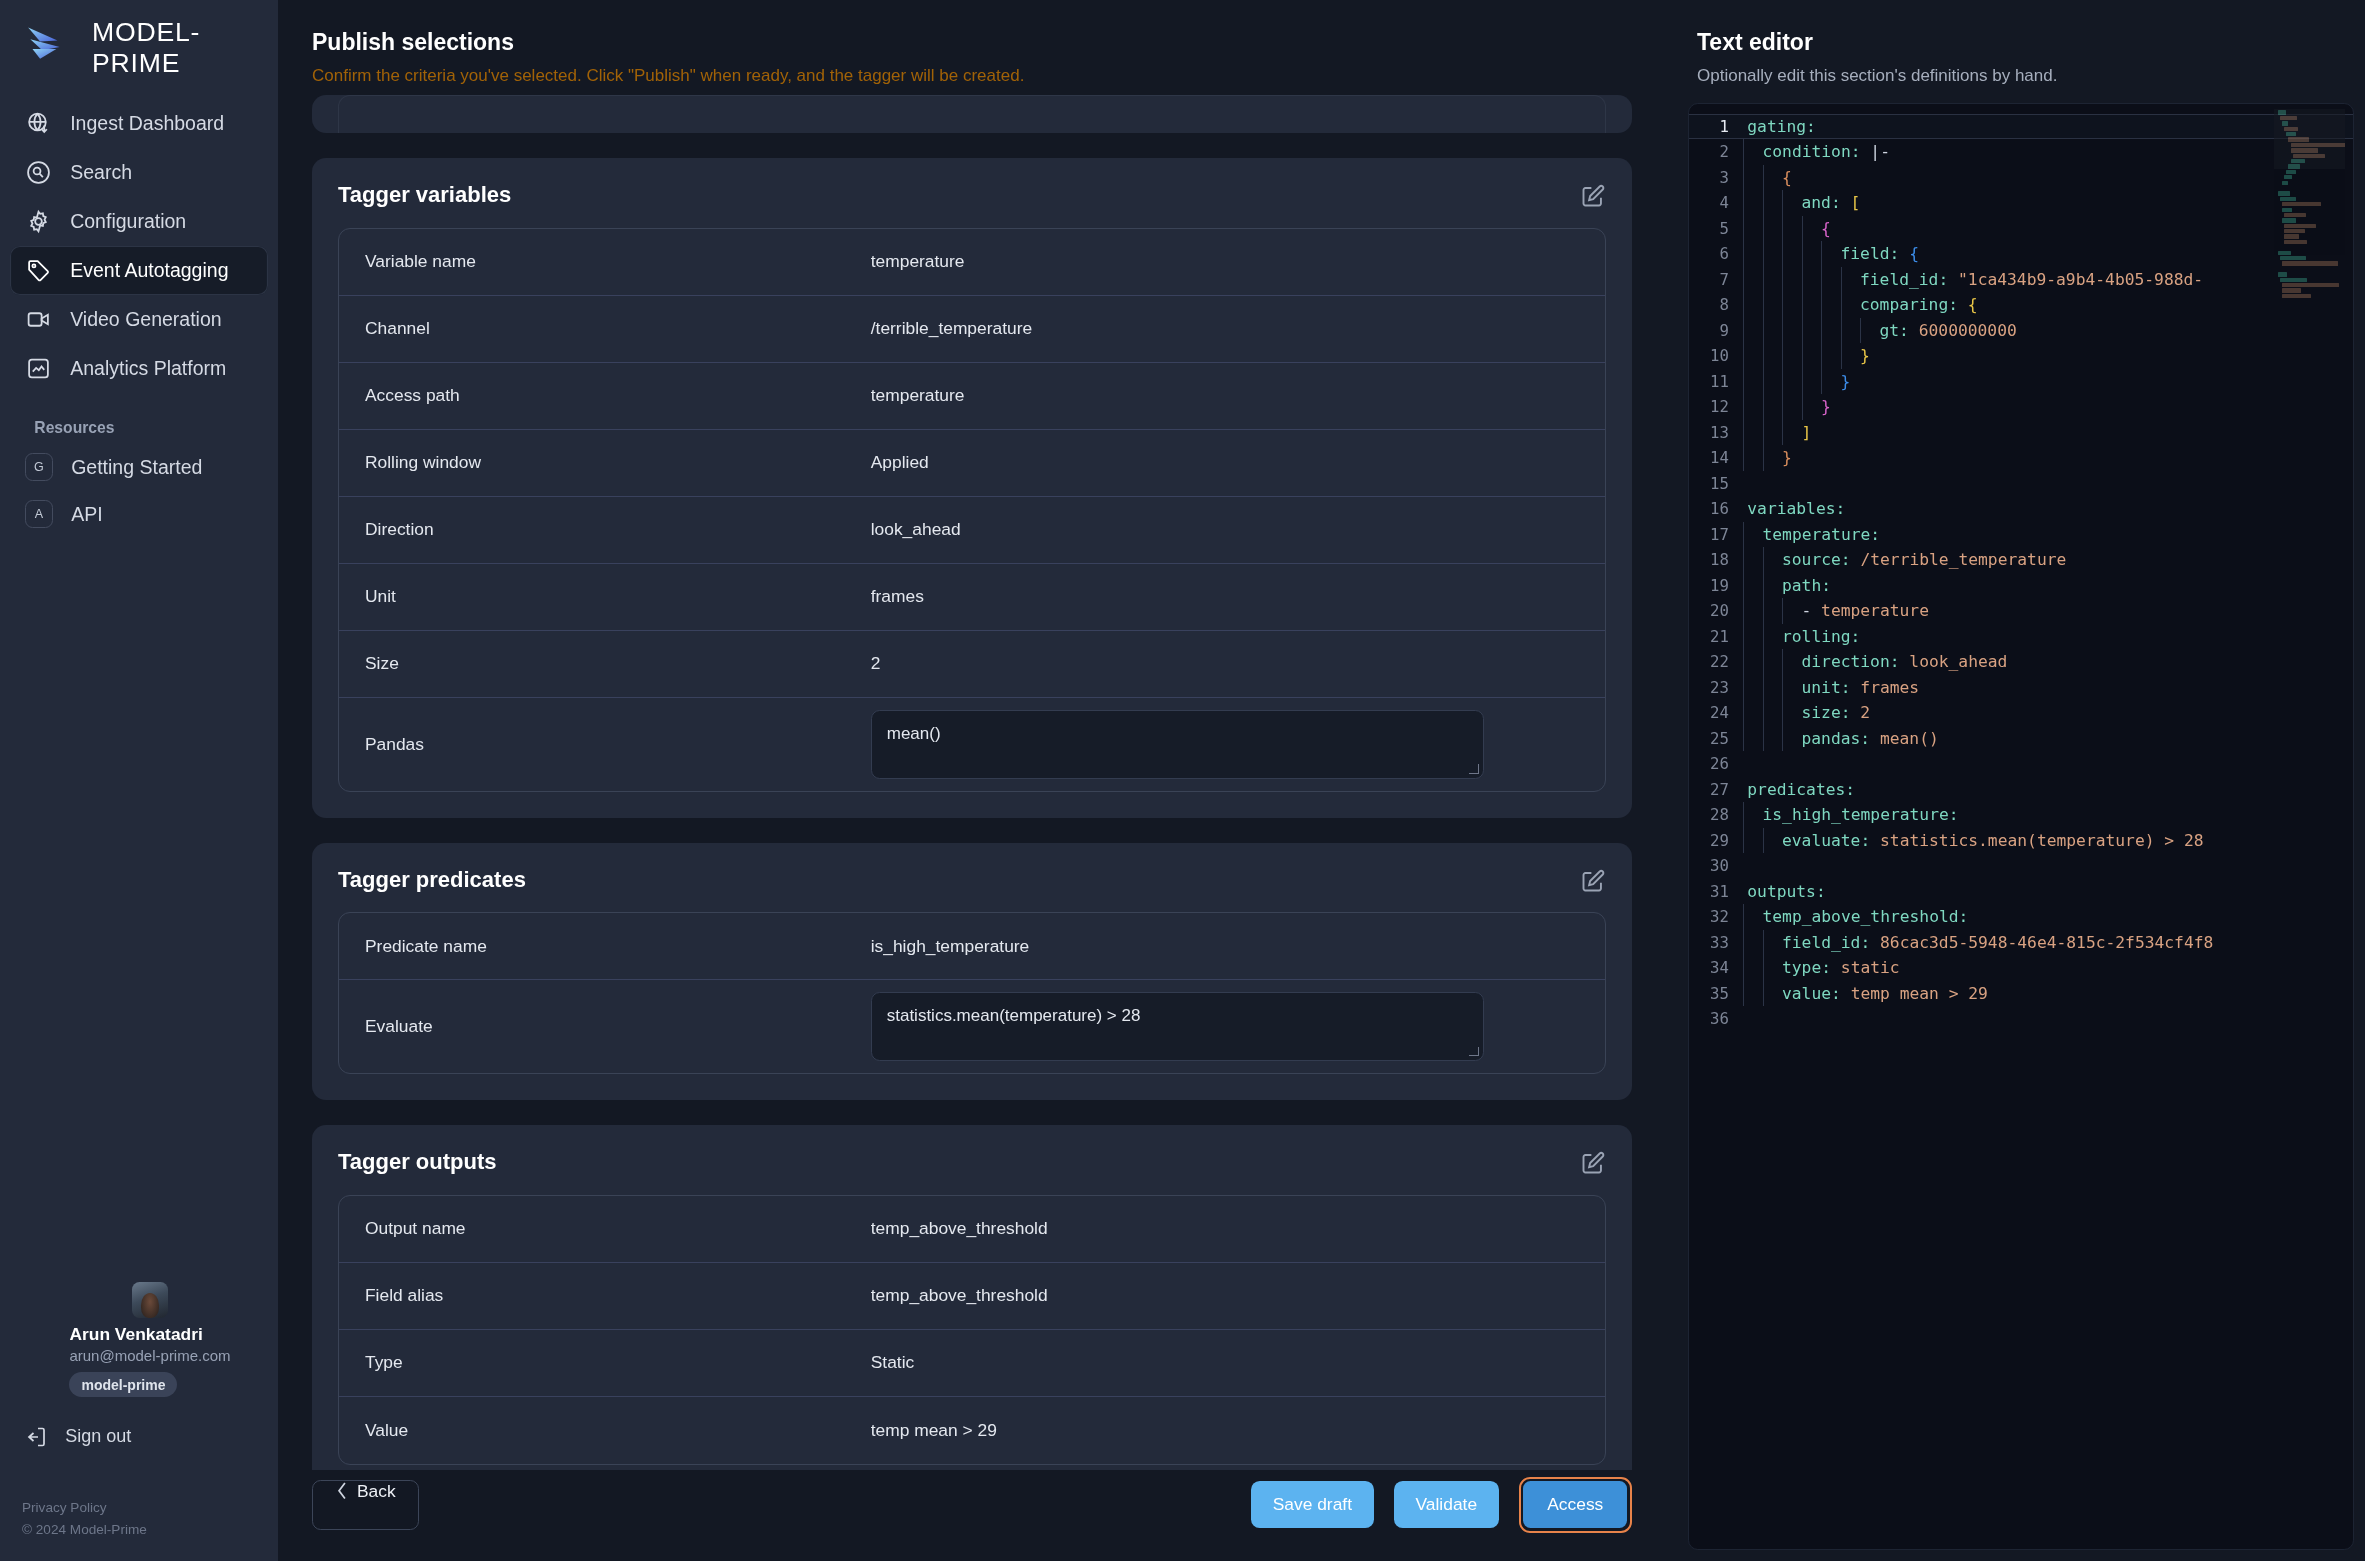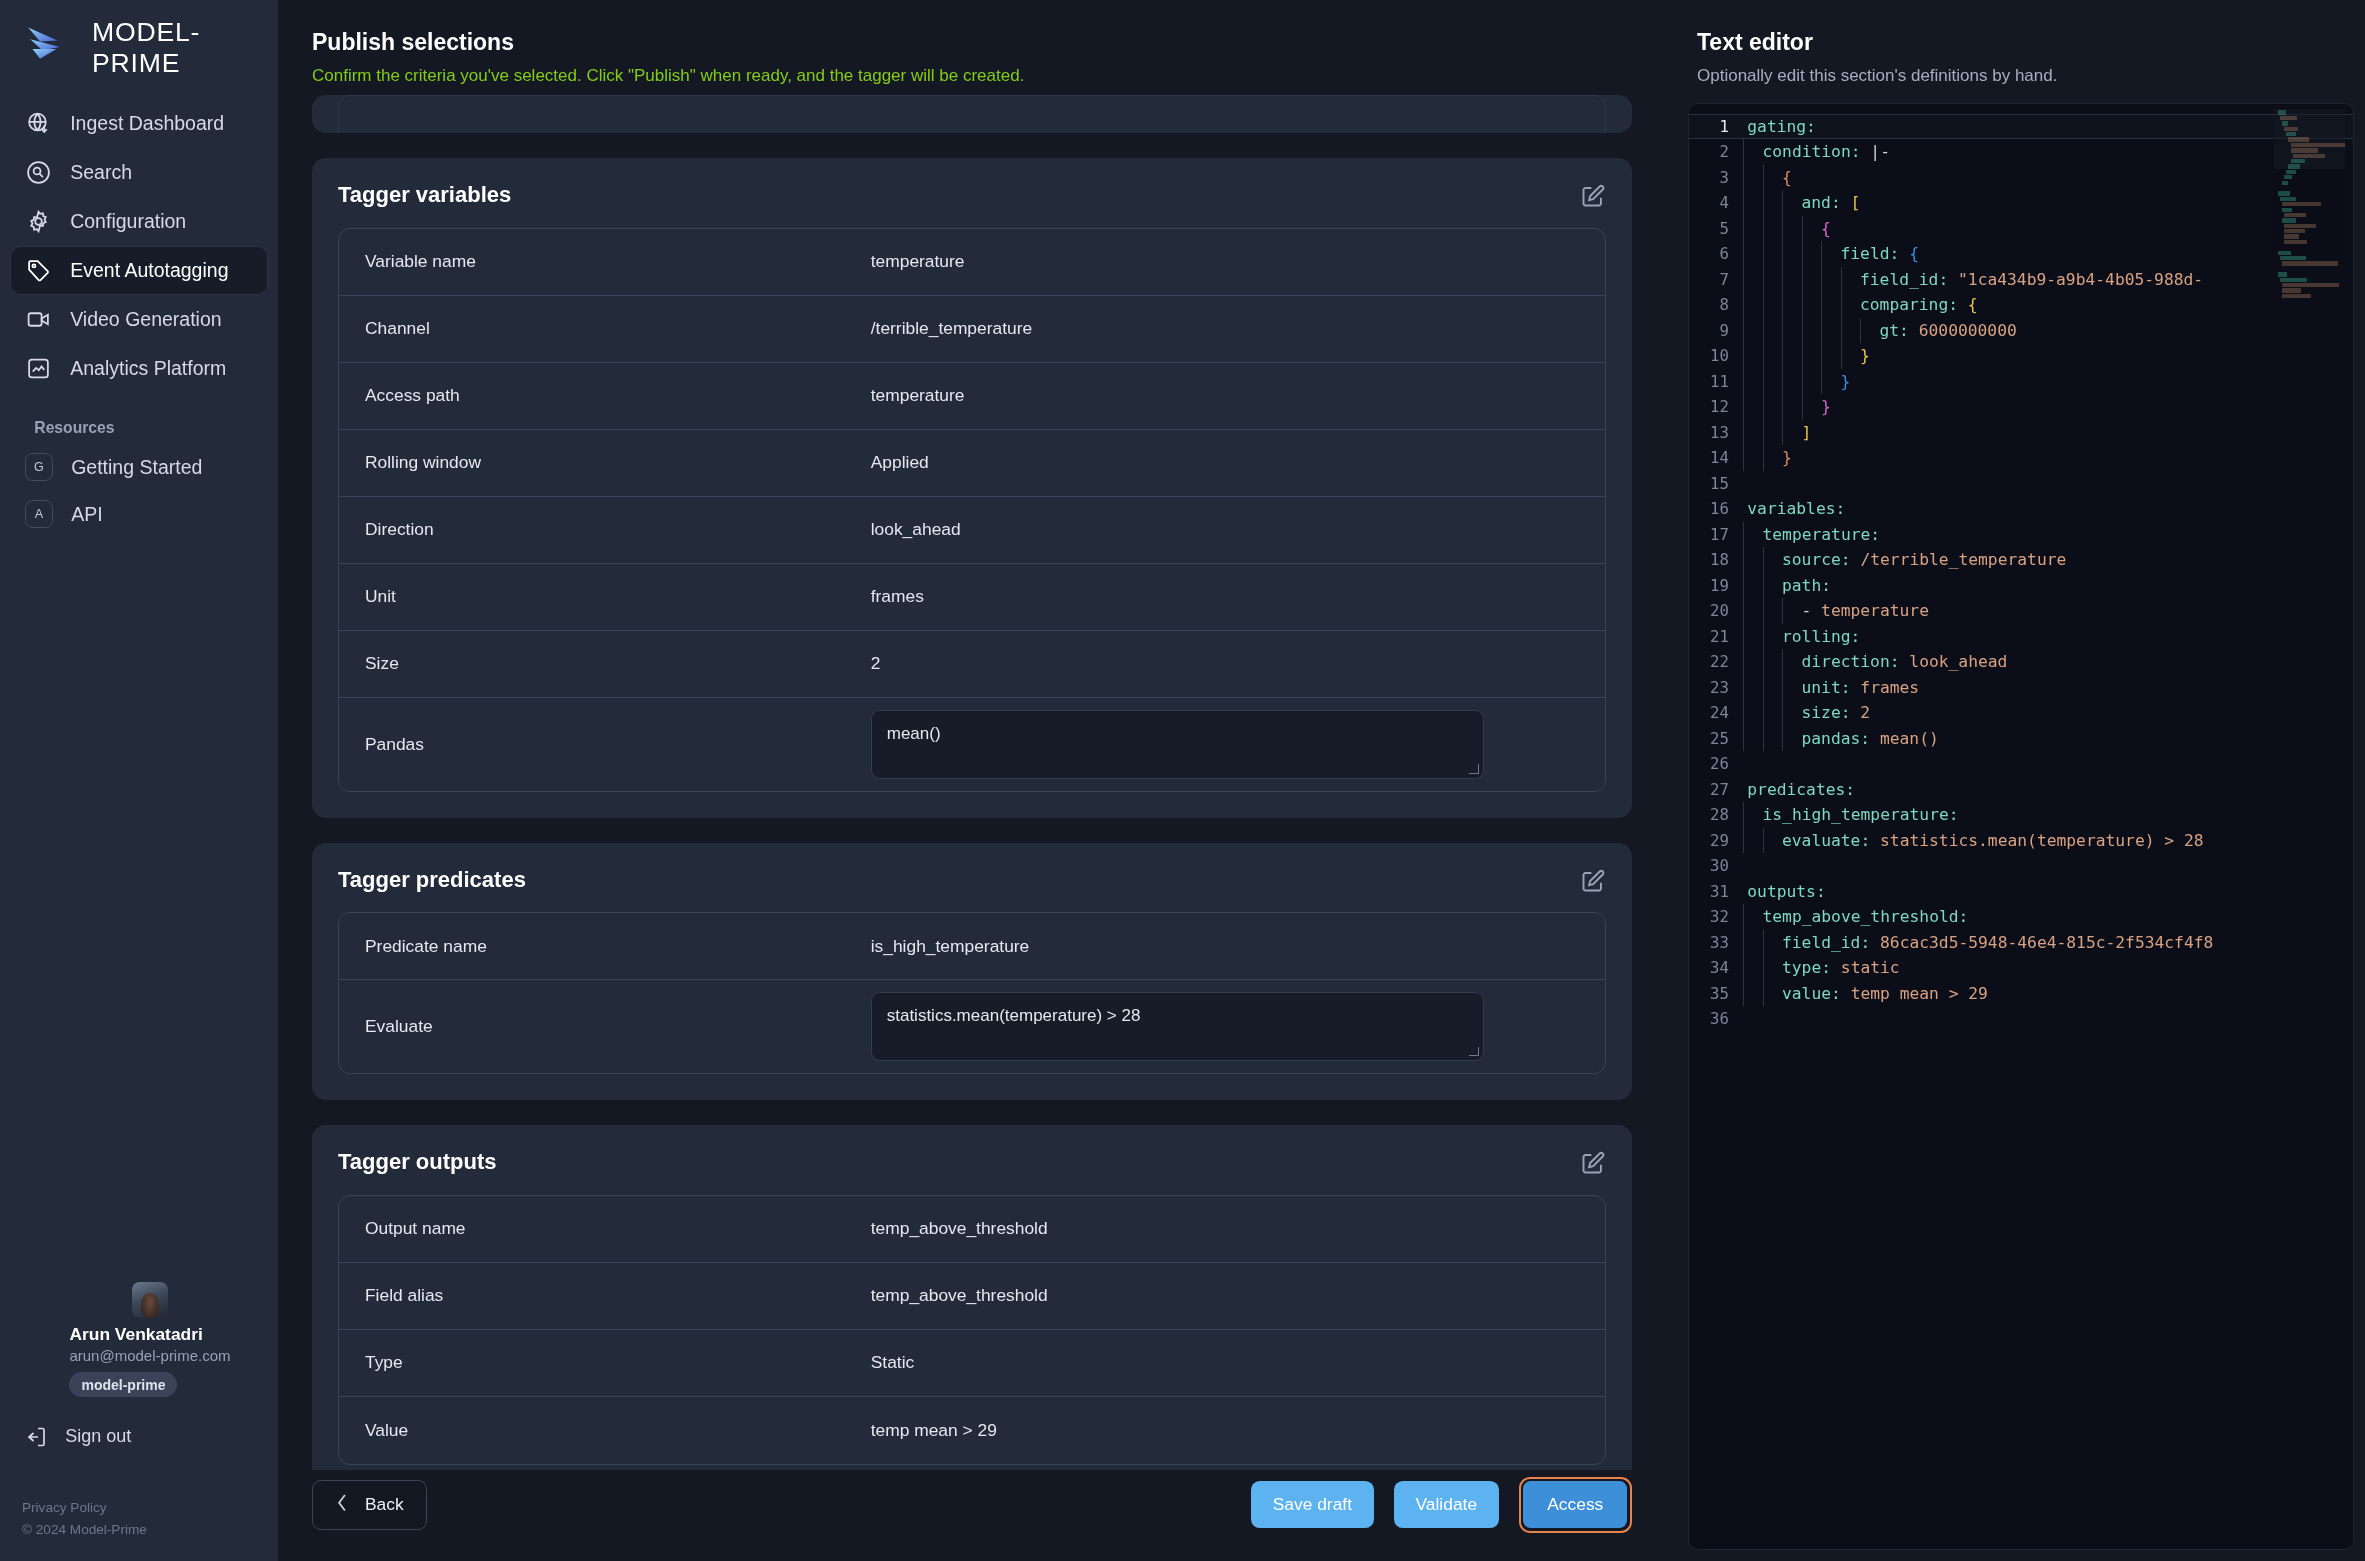--- a/index.html
+++ b/index.html
@@ -57,21 +57,21 @@
     font-size:14px; font-weight:700; padding:4.3px 12px; border-radius:542px;
   }
   .signout{ display:flex; align-items:center; gap:16.3px; margin-top:26px; color:#d5dae4; font-size:18px; cursor:pointer;}
   .foot{ position:absolute; left:22px; bottom:20.6px; color:#6d7689; font-size:13.6px; line-height:1.65;}
   .foot a{ color:#6d7689; text-decoration:none; display:block;}
 
   
   .main{ width:1388px; flex:0 0 1388px; height:1562px; background:#131823; position:relative; overflow:hidden;}
   .main-head{ padding:29px 0 0 34px;}
   .main-title{ font-size:23px; font-weight:700; color:#ffffff;}
-  .main-sub{ font-size:17px; color:#84cc16; margin-top:9.8px;}
+  .main-sub{ font-size:17px; color:#a16207; margin-top:9.8px;}
 
   .scroll-area{ position:absolute; left:0; top:95px; width:1388px; height:1375px; overflow:hidden;}
 
   .card{
     margin:0 34px 25px 34px; background:#232a3a; border-radius:14px; padding:24px 26px 26px 26px;
     position:relative;
   }
   .card.clipped{ margin-bottom:25px; height:38px; padding:0; overflow:hidden;}
   .clip-inner{ margin:0 26px; height:71px; border:1.1px solid #39415380; border-radius:12px; background:#232a3a;}
   .card-title{ font-size:22px; font-weight:700; color:#ffffff; margin-bottom:19.5px;}
@@ -88,22 +88,22 @@
     color:#e4e8ef; font-size:17px; padding:13px 15px; position:relative;
   }
   .ta::after{
     content:""; position:absolute; right:3.8px; bottom:3.8px; width:8.7px; height:8.7px;
     border-right:1.6px solid #6e7689; border-bottom:1.6px solid #6e7689;
   }
 
   .actionbar{ position:absolute; left:0; bottom:29px; width:1388px; padding:0 34px; display:flex; align-items:center;}
   .btn{ border-radius:8.7px; font-size:17.4px; cursor:pointer; border:none; font-family:"Liberation Sans", sans-serif;}
   .btn-back{
-    background:transparent; color:#eef1f6; border:1.1px solid #3c4558; padding:12px 22px; height:50px;
-    display:flex; align-items:center; gap:16px;
+    background:transparent; color:#eef1f6; border:1.1px solid #3c4558; padding:0 22px; height:50px;
+    display:flex; align-items:flex-start; gap:8px;
   }
   .spacer{ flex:1; }
   .btn-blue{ background:#5cb3f0; color:#ffffff; height:47px; padding:6px 22px; margin-left:19.5px;}
   .btn-publish-wrap{ margin-left:19.5px; border:2.7px solid #e8834a; border-radius:11px; padding:2.7px;}
   .btn-publish{ background:#3d90d8; color:#ffffff; height:47px; padding:0 24px; border-radius:7.6px;}
 
   
   .editor-pane{ flex:1; height:1562px; background:#131823; position:relative;}
   .ed-head{ padding:29px 0 0 31px;}
   .ed-title{ font-size:23px; font-weight:700; color:#ffffff;}

